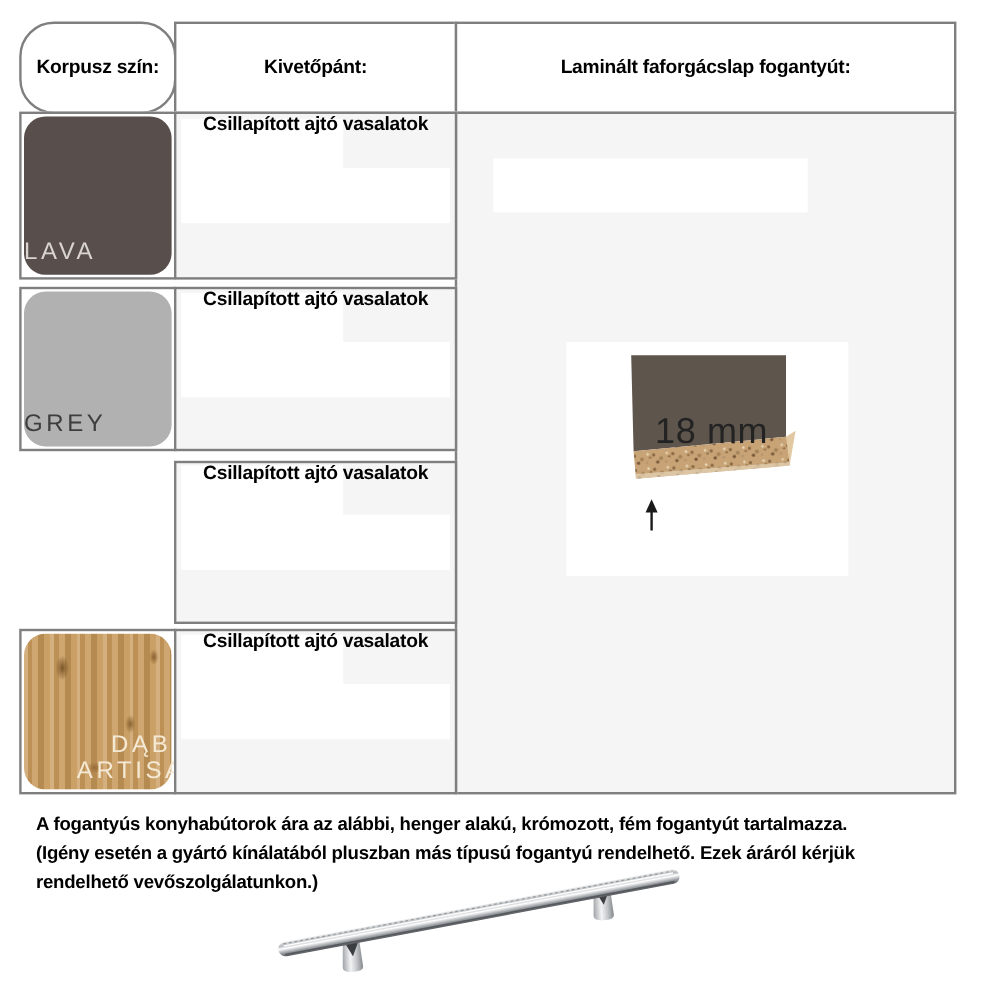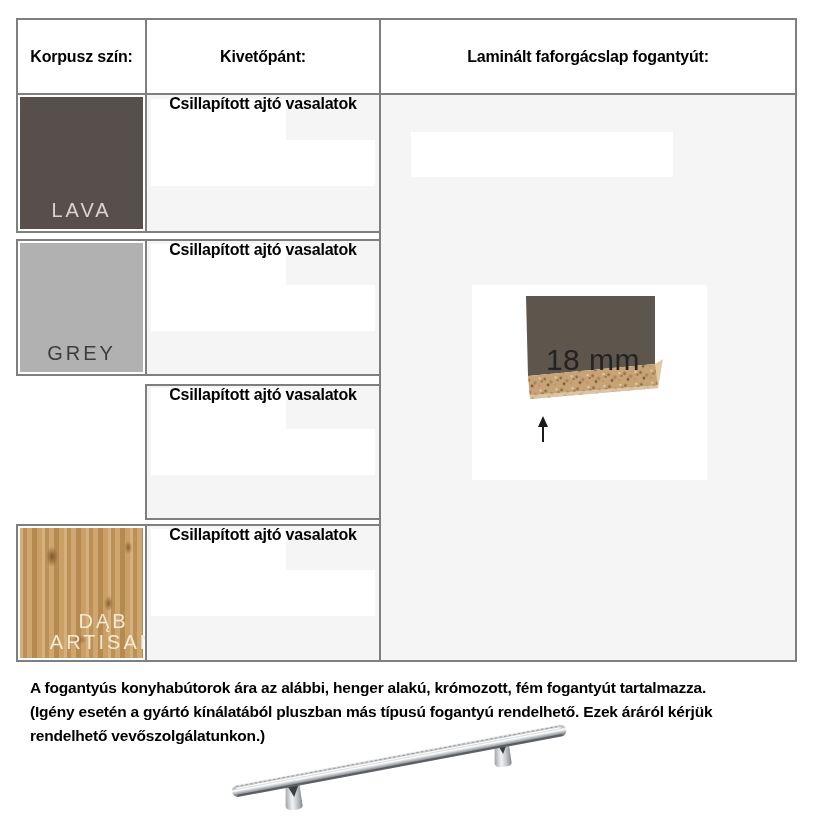--- a/index.html
+++ b/index.html
@@ -12,21 +12,21 @@
   .col2cell{background:var(--cell-bg);display:flex;justify-content:center;}
   .col3cell{background:var(--cell-bg);}
 
   .whiteband{position:absolute;left:4px;right:4px;top:50%;transform:translateY(-50%);
              height:46px;background:#fff;}
   .whitepatch{position:absolute;left:4px;top:calc(50% - 64px);width:58%;height:42px;background:#fff;}
   .hinge-text{position:relative;font-weight:bold;font-size:16px;color:#000;letter-spacing:-0.2px;}
 
   .col1cell{background:#fff;}
   .swatch{position:absolute;left:2px;top:2px;right:2px;bottom:2px;
-          display:flex;align-items:flex-end;justify-content:center;}
+          display:flex;align-items:flex-end;border-radius:18px;}
   .swatch-label{font-size:20px;letter-spacing:3px;margin-bottom:8px;text-align:center;
                 line-height:1.05;max-width:126px;}
   .sw-lava{background:var(--lava);}   .sw-lava .swatch-label{color:var(--lava-label);}
   .sw-grey{background:var(--grey);}   .sw-grey .swatch-label{color:var(--dark-label);}
   .sw-bialy{background:var(--bialy);} .sw-bialy .swatch-label{color:var(--dark-label);}
   .sw-wood{background-color:var(--wood-base);
     background-image:
       radial-gradient(ellipse 9px 16px at 26% 22%, #7a5526 0%, rgba(122,85,38,0) 65%),
       radial-gradient(ellipse 7px 12px at 72% 58%, #8a6130 0%, rgba(138,97,48,0) 65%),
       radial-gradient(ellipse 12px 7px at 48% 86%, #9a6d38 0%, rgba(154,109,56,0) 65%),
@@ -43,21 +43,21 @@
   .footer-text{position:absolute;left:30px;top:676px;width:775px;font-weight:bold;
                font-size:15.5px;line-height:24px;color:#000;letter-spacing:-0.2px;}
   .footer-text div{white-space:nowrap;}
   .handle-wrap{position:absolute;left:213px;top:708px;width:380px;height:112px;}
 </style>
 </head>
 <body>
 
 <div class="page">
 
-  <div class="cell hdr" style="left:16px;top:18px;width:131px;height:77px;">
+  <div class="cell hdr" style="left:16px;top:18px;width:131px;height:77px;border-radius:29px;">
     <span>Korpusz szín:</span>
   </div>
   <div class="cell hdr" style="left:145px;top:18px;width:236px;height:77px;">
     <span>Kivetőpánt:</span>
   </div>
   <div class="cell hdr" style="left:379px;top:18px;width:418px;height:77px;">
     <span>Laminált faforgácslap fogantyút:</span>
   </div>
 
   <div class="cell col3cell" style="left:379px;top:93px;width:418px;height:569px;">

